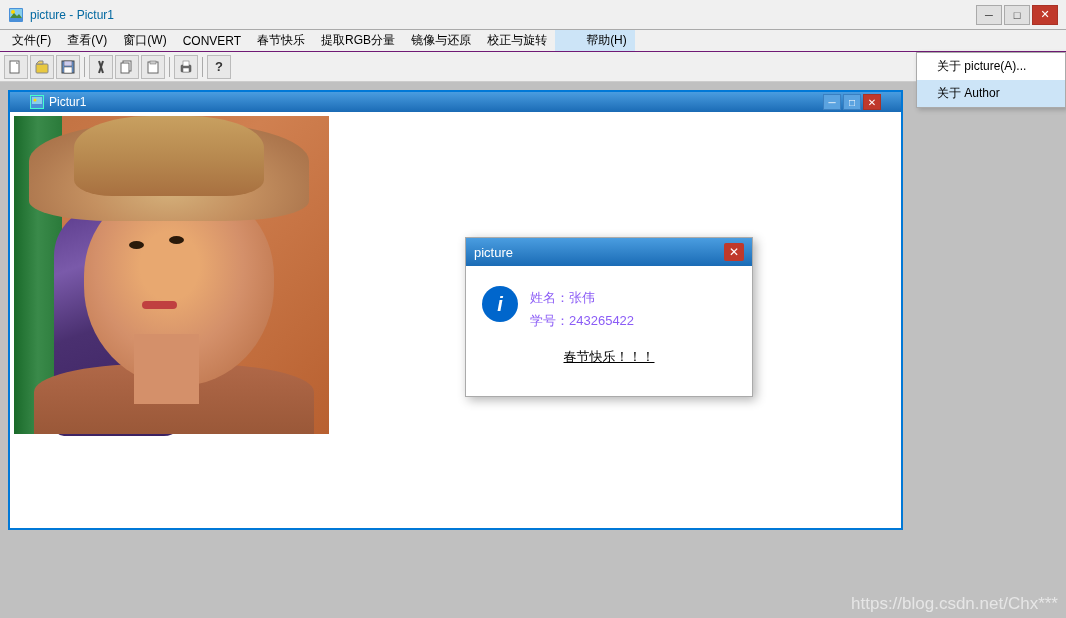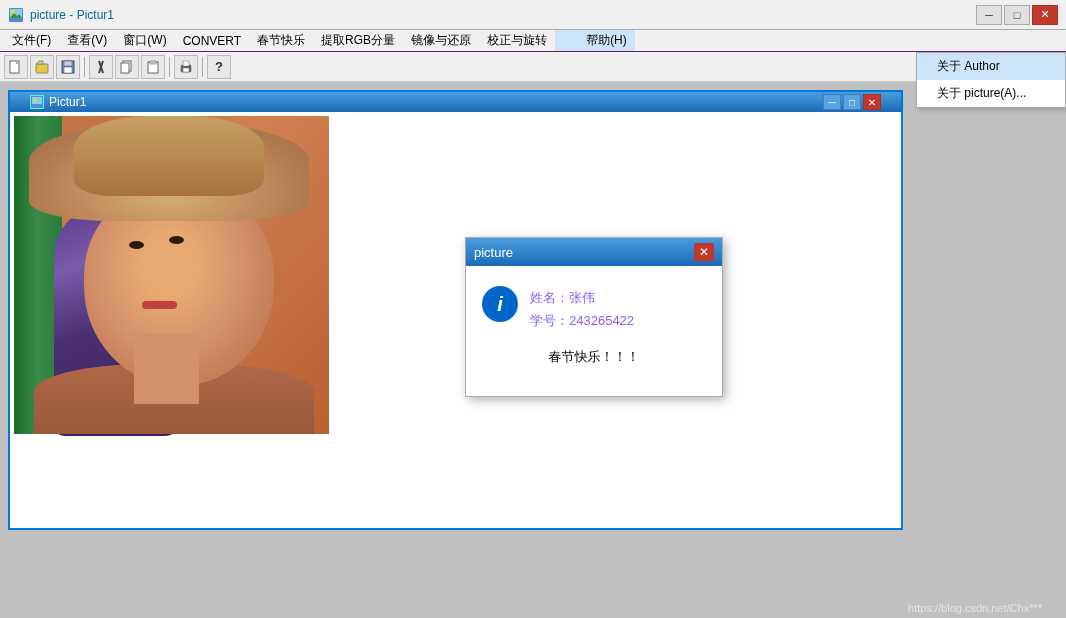--- a/index.html
+++ b/index.html
@@ -189,21 +189,21 @@
       height: 318px;
       position: relative;
       background: #c8703a;
     }
 
     
     .dialog {
       position: absolute;
       top: 155px;
       left: 465px;
-      width: 258px;
+      width: 288px;
       background: white;
       border: 1px solid #aaa;
       box-shadow: 3px 3px 10px rgba(0,0,0,0.3);
       z-index: 300;
     }
     .dialog-title-bar {
       background: linear-gradient(to bottom, #4a9de0, #1a6bb5);
       height: 28px;
       display: flex;
       align-items: center;
@@ -251,20 +251,21 @@
     .dialog-text {
       font-size: 13px;
       line-height: 1.8;
       color: #8b5cf6;
     }
     .dialog-greeting {
       text-align: center;
       font-size: 13px;
       color: #000;
       margin-bottom: 15px;
+      text-decoration: underline;
     }
     .dialog-footer {
       background: #f0f0f0;
       padding: 10px;
       display: flex;
       justify-content: center;
       border-top: 1px solid #ddd;
     }
     .dialog-ok-btn {
       width: 80px;
@@ -275,22 +276,22 @@
       font-size: 13px;
       display: flex;
       align-items: center;
       justify-content: center;
     }
 
     
     .watermark {
       position: absolute;
       bottom: 4px;
-      right: 24px;
-      font-size: 11px;
+      right: 8px;
+      font-size: 17px;
       color: rgba(255,255,255,0.6);
     }
 
     
     .app-window {
       width: 1066px;
       height: 618px;
       display: flex;
       flex-direction: column;
       background: #c0c0c0;
@@ -331,22 +332,22 @@
     <div class="menu-item">查看(V)</div>
     <div class="menu-item">窗口(W)</div>
     <div class="menu-item">CONVERT</div>
     <div class="menu-item">春节快乐</div>
     <div class="menu-item">提取RGB分量</div>
     <div class="menu-item">镜像与还原</div>
     <div class="menu-item">校正与旋转</div>
     <div class="menu-item active" style="background:#cce4f7; color:#000;">帮助(H) </div>
 
     <div class="dropdown" style="right:0; top:22px; left:auto; position:absolute;">
+      <div class="dropdown-item">关于 picture(A)...</div>
       <div class="dropdown-item highlighted">关于 Author</div>
-      <div class="dropdown-item">关于 picture(A)...</div>
     </div>
   </div>
 
   <div class="toolbar app-top">
     <div class="toolbar-btn">
       <svg width="14" height="14" viewBox="0 0 14 14">
           <rect x="1" y="1" width="9" height="12" fill="white" stroke="#666" stroke-width="1"></rect>
           <polygon points="7,1 10,4 7,4" fill="#aaa"></polygon>
         </svg>
     </div>

